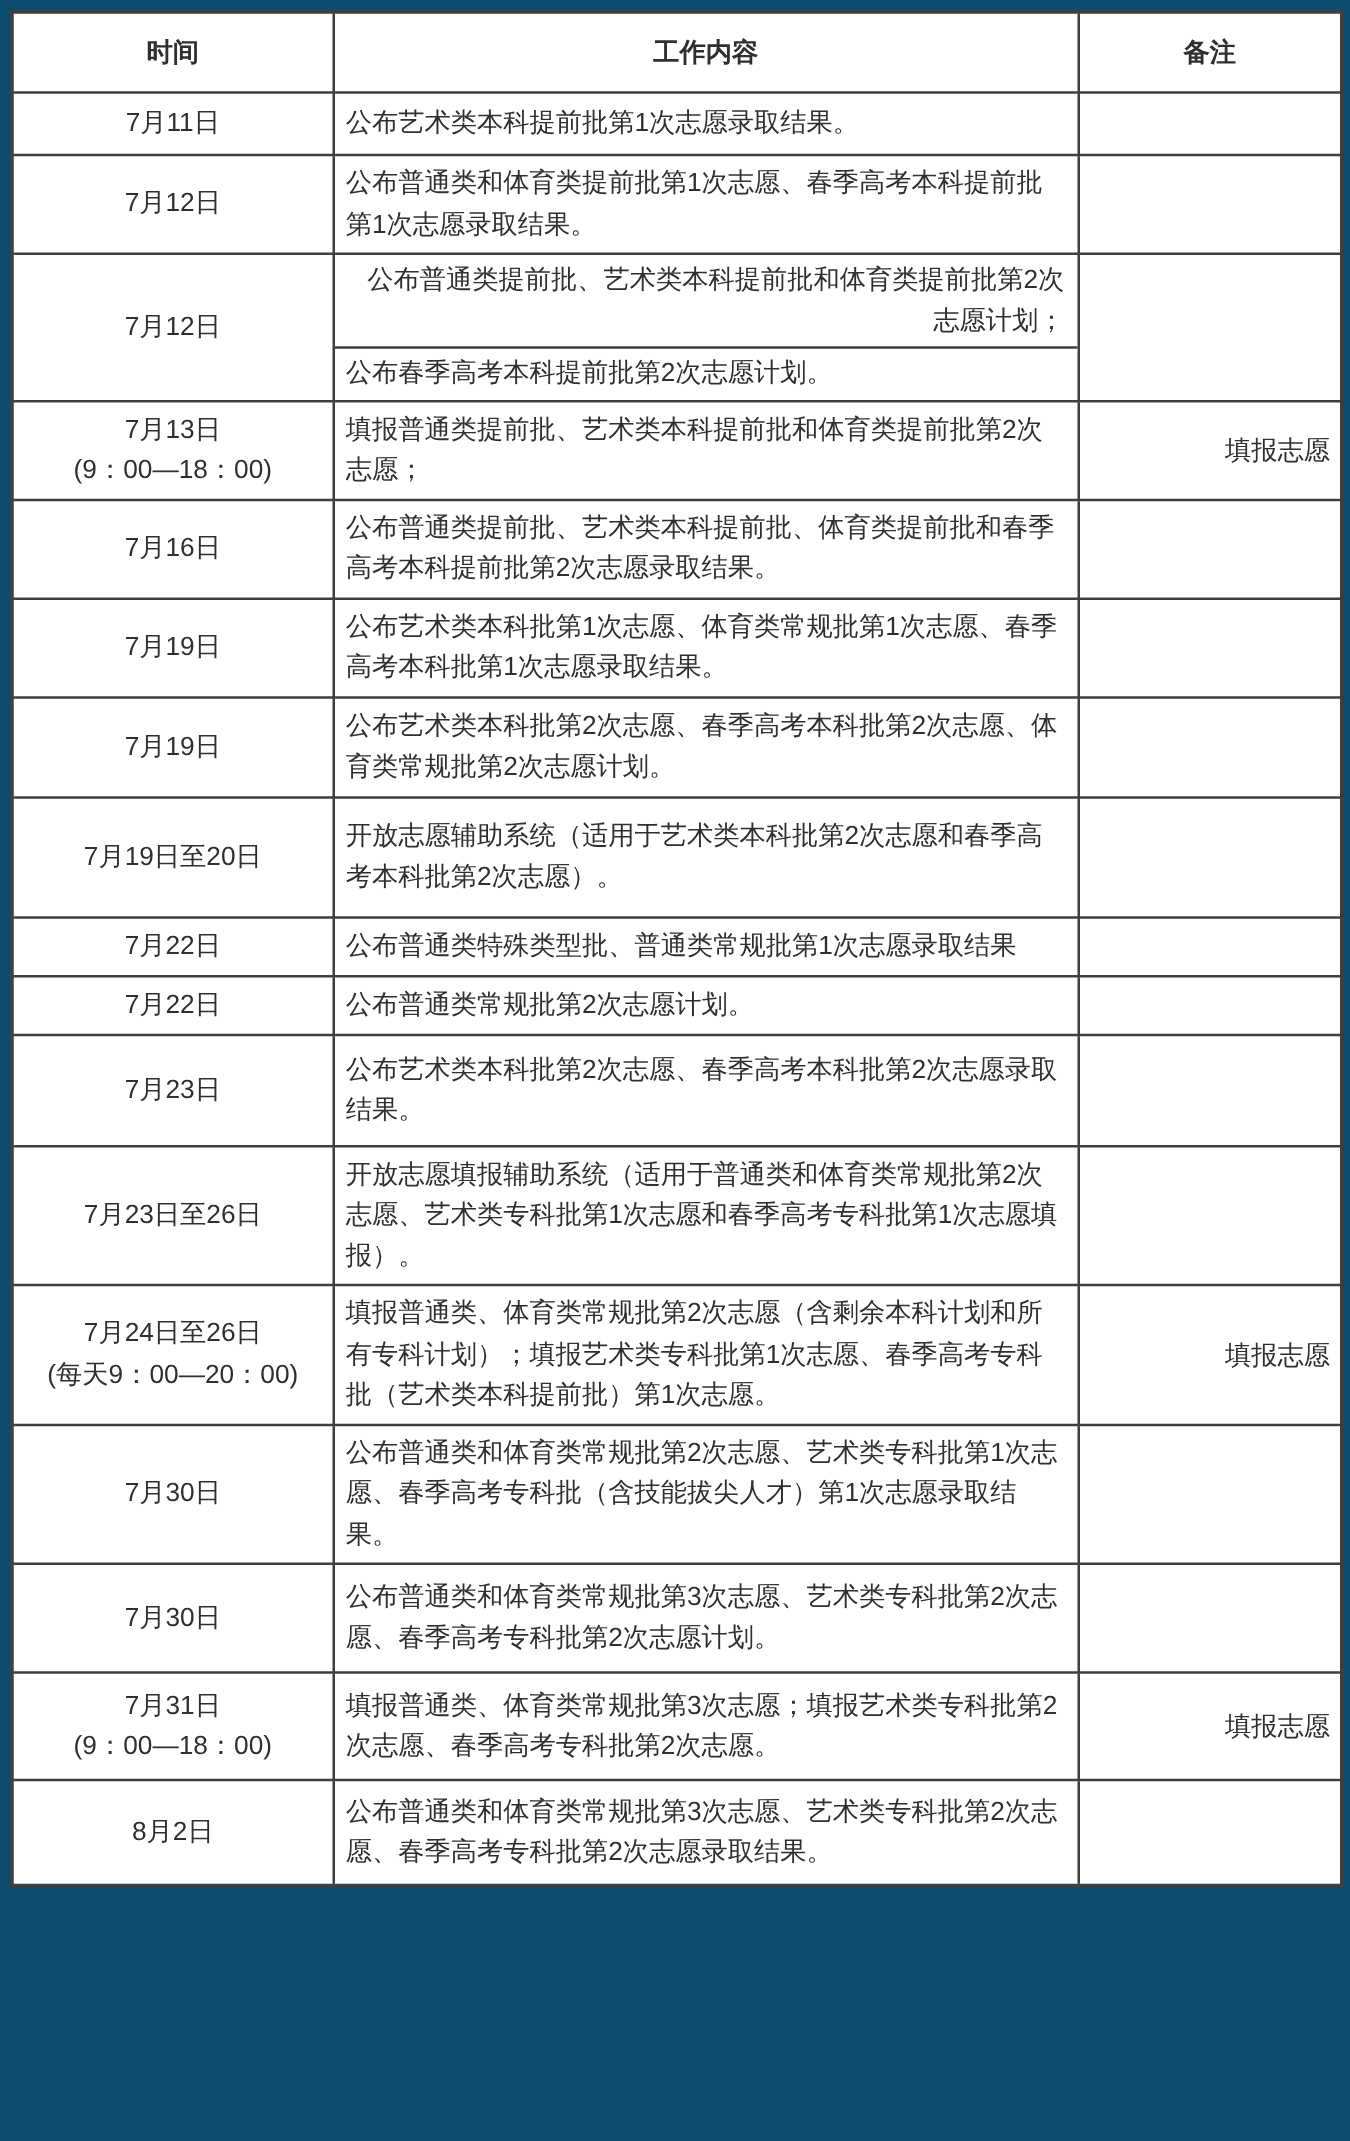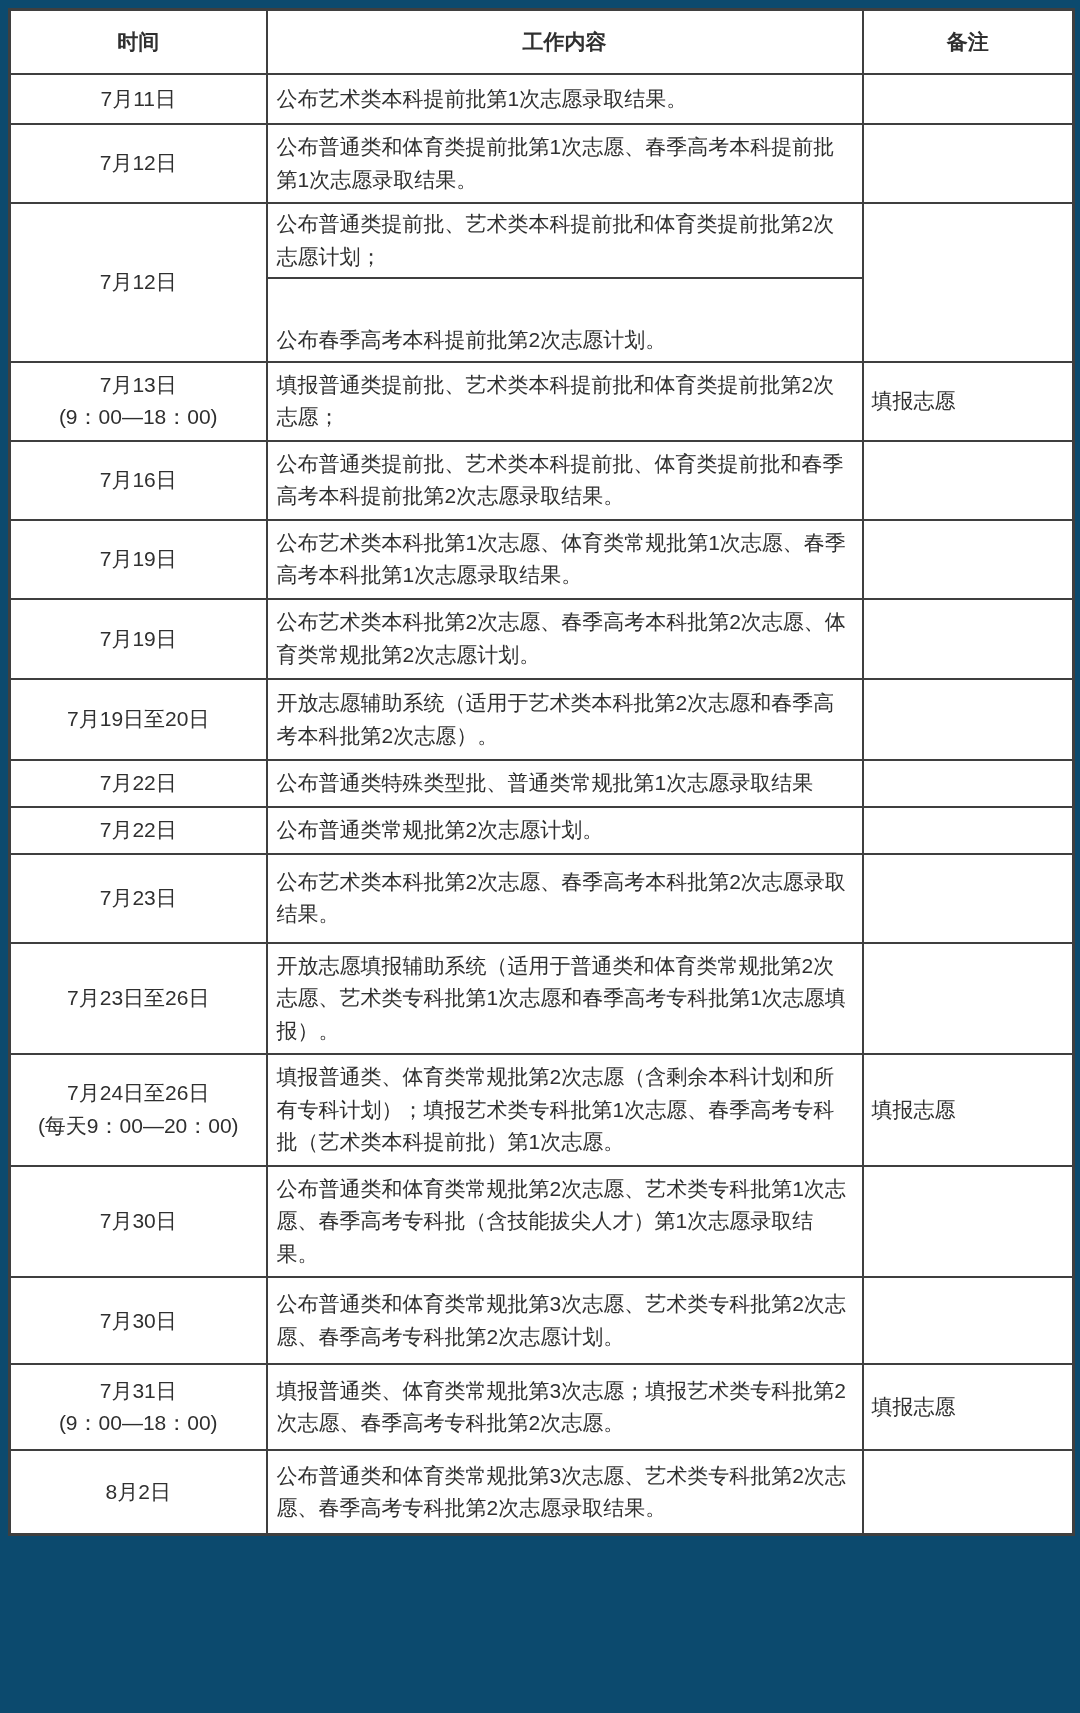--- a/index.html
+++ b/index.html
@@ -48,41 +48,41 @@
     padding:4px 10px;
     line-height:1.55;
   }
   td.content{
     text-align:left;
     vertical-align:middle;
     padding:6px 10px 6px 9px;
     line-height:1.55;
   }
   td.remark{
-    text-align:left;
+    text-align:right;
     vertical-align:middle;
     padding:4px 8px;
   }
   td.content.split{
     padding:0;
   }
   .sub{
     display:flex;
     align-items:center;
     padding:4px 10px 4px 9px;
     line-height:1.55;
     box-sizing:border-box;
+    text-align:right;
   }
   .sub-a{
     min-height:64px;
     border-bottom:2px solid #3f3f3f;
   }
   .sub-b{
     min-height:38px;
-    margin-top:41px;
   }
 </style>
 </head>
 <body>
 
 <div class="page">
   <table class="schedule">
     <colgroup>
       <col class="c-time">
         <col class="c-content">
@@ -154,21 +154,21 @@
       </tr>
       <tr style="height:80px">
         <td class="time">
             <div>7月19日</div>
           </td>
         <td class="content">
             <div>公布艺术类本科批第2次志愿、春季高考本科批第2次志愿、体育类常规批第2次志愿计划。</div>
           </td>
         <td class="remark"><span></span></td>
       </tr>
-      <tr style="height:81px">
+      <tr style="height:96px">
         <td class="time">
             <div>7月19日至20日</div>
           </td>
         <td class="content">
             <div>开放志愿辅助系统（适用于艺术类本科批第2次志愿和春季高考本科批第2次志愿）。</div>
           </td>
         <td class="remark"><span></span></td>
       </tr>
       <tr style="height:47px">
         <td class="time">

